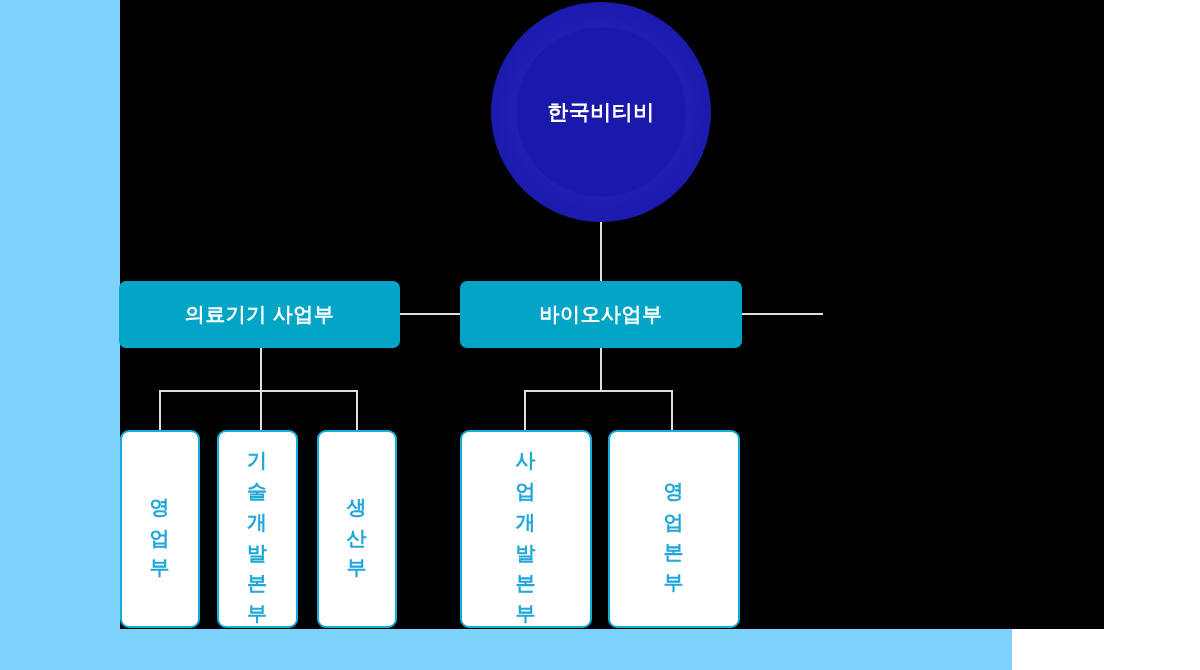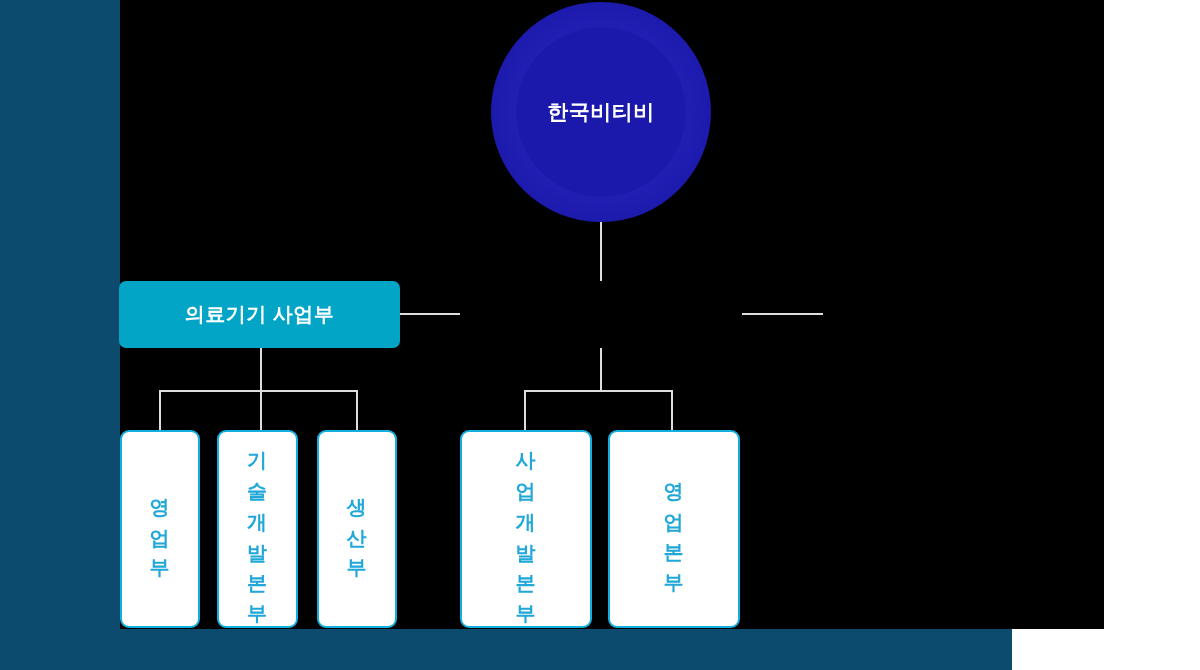--- a/index.html
+++ b/index.html
@@ -5,21 +5,21 @@
   * { margin: 0; padding: 0; box-sizing: border-box; }
   html, body {
     width: 1200px; height: 670px;
     background: #ffffff;
     font-family: "Liberation Sans", sans-serif;
     overflow: hidden;
   }
   .stage {
     position: relative;
     width: 1012px; height: 670px;
-    background: #0c4a6e;
+    background: #7dd3fc;
     padding-left: 8px;
   }
   .black-panel {
     position: absolute;
     left: 120px; top: 0;
     width: 984px; height: 629px;
     background: #000000;
   }
   .root-circle {
     position: absolute;
@@ -106,20 +106,23 @@
   <div class="connector c-v" style="left:524px; top:390px; height:40px;"></div>
   <div class="connector c-v" style="left:671px; top:390px; height:40px;"></div>
 
   <div class="root-circle">
     <span class="label">한국비티비</span>
   </div>
 
   <div class="division-box div-medical">
     <span class="label">의료기기 사업부</span>
   </div>
+  <div class="division-box div-bio">
+    <span class="label">바이오사업부</span>
+  </div>
 
   <div class="dept-box dept-sales">
     <span class="label">영업부</span>
   </div>
   <div class="dept-box dept-techdev">
     <span class="label">기술개발본부</span>
   </div>
   <div class="dept-box dept-production">
     <span class="label">생산부</span>
   </div>

